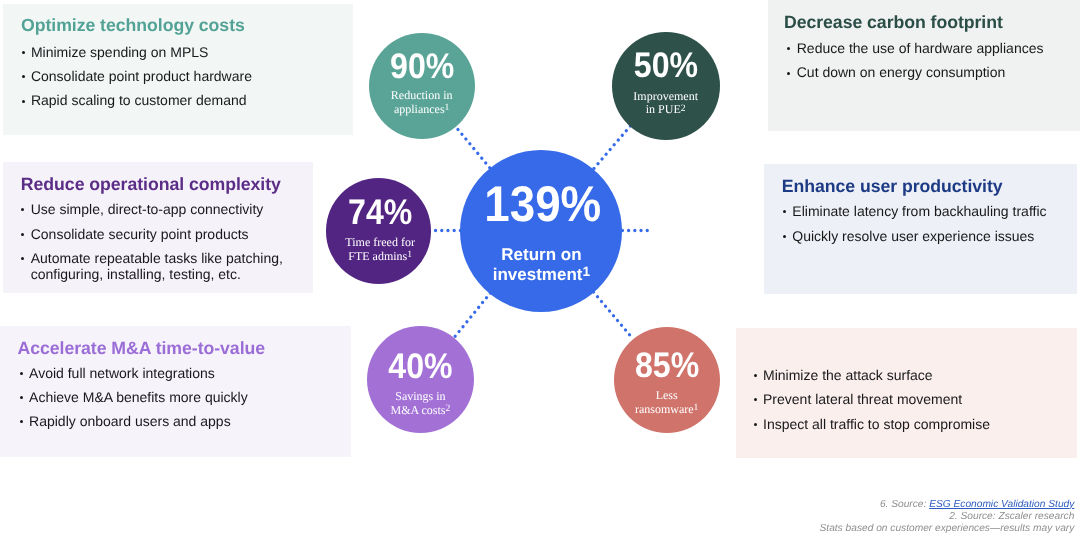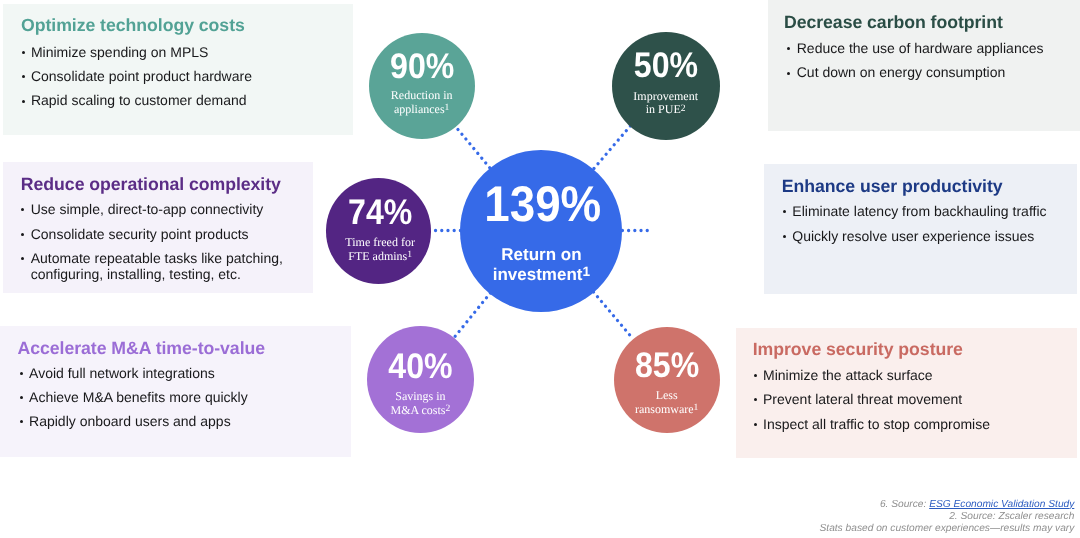--- a/index.html
+++ b/index.html
@@ -108,21 +108,20 @@
 
   <div class="panel p5">
     <h3>Enhance user productivity</h3>
     <ul>
       <li>Eliminate latency from backhauling traffic</li>
       <li>Quickly resolve user experience issues</li>
     </ul>
   </div>
 
   <div class="panel p6">
-    <h3>Improve security posture</h3>
     <ul>
       <li>Minimize the attack surface</li>
       <li>Prevent lateral threat movement</li>
       <li>Inspect all traffic to stop compromise</li>
     </ul>
   </div>
 
   <div class="circle c-center">
     <div class="big">139%</div>
     <div class="sub">

